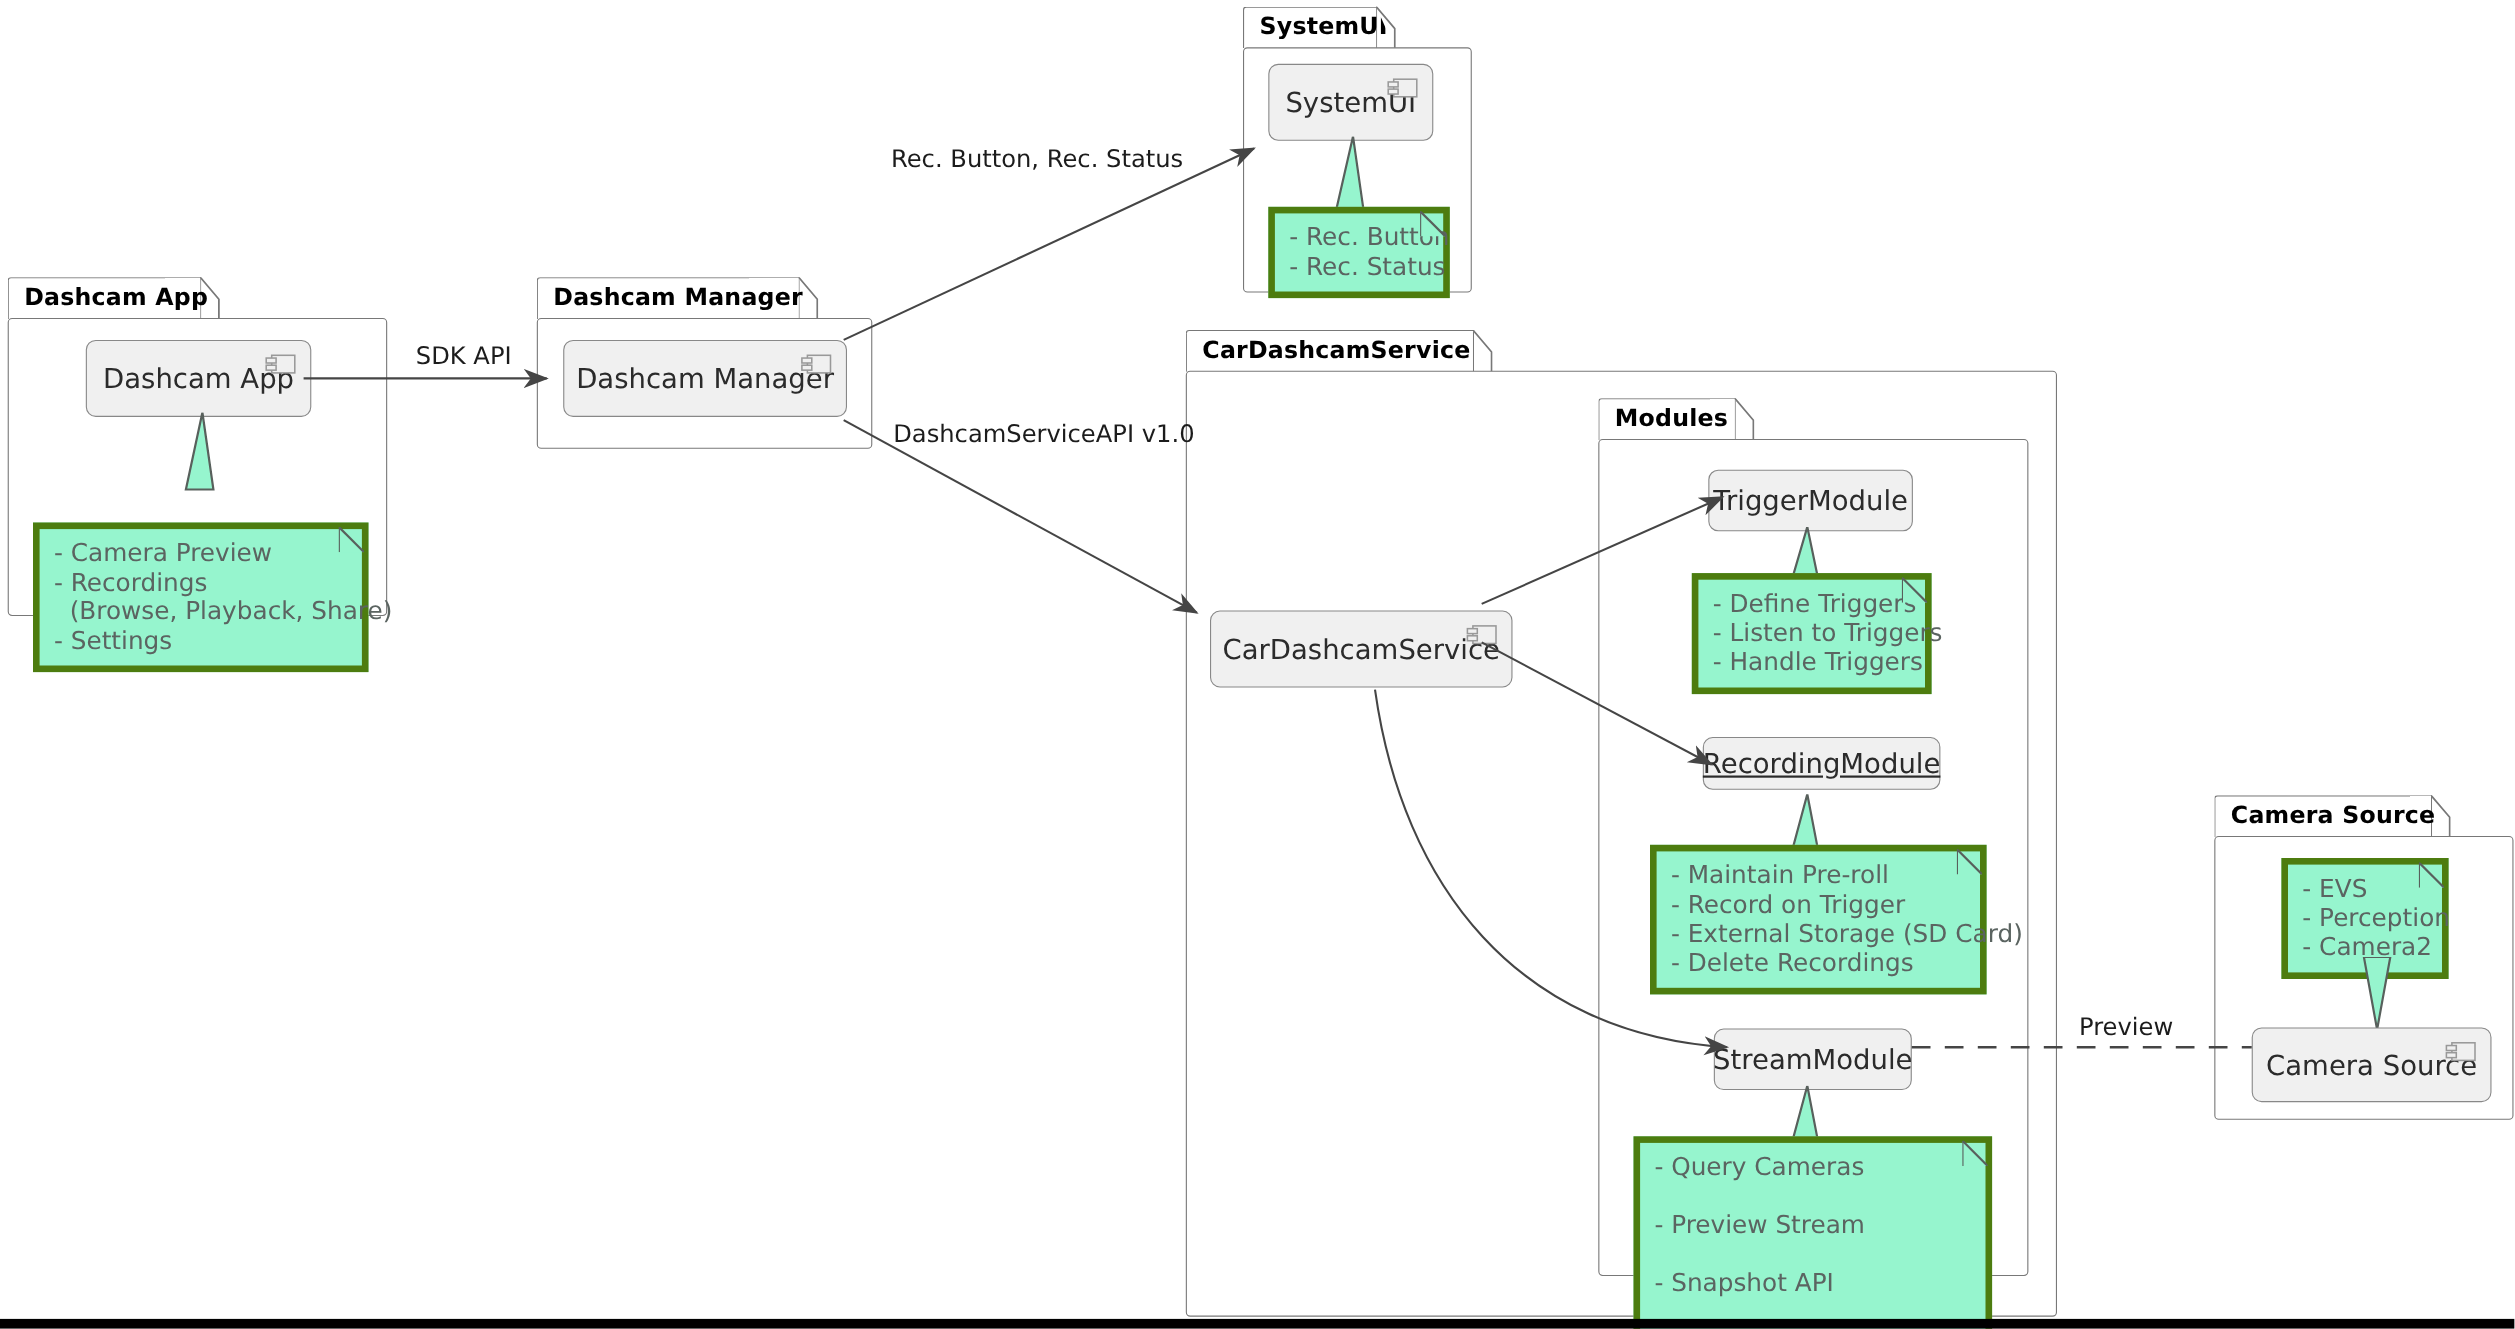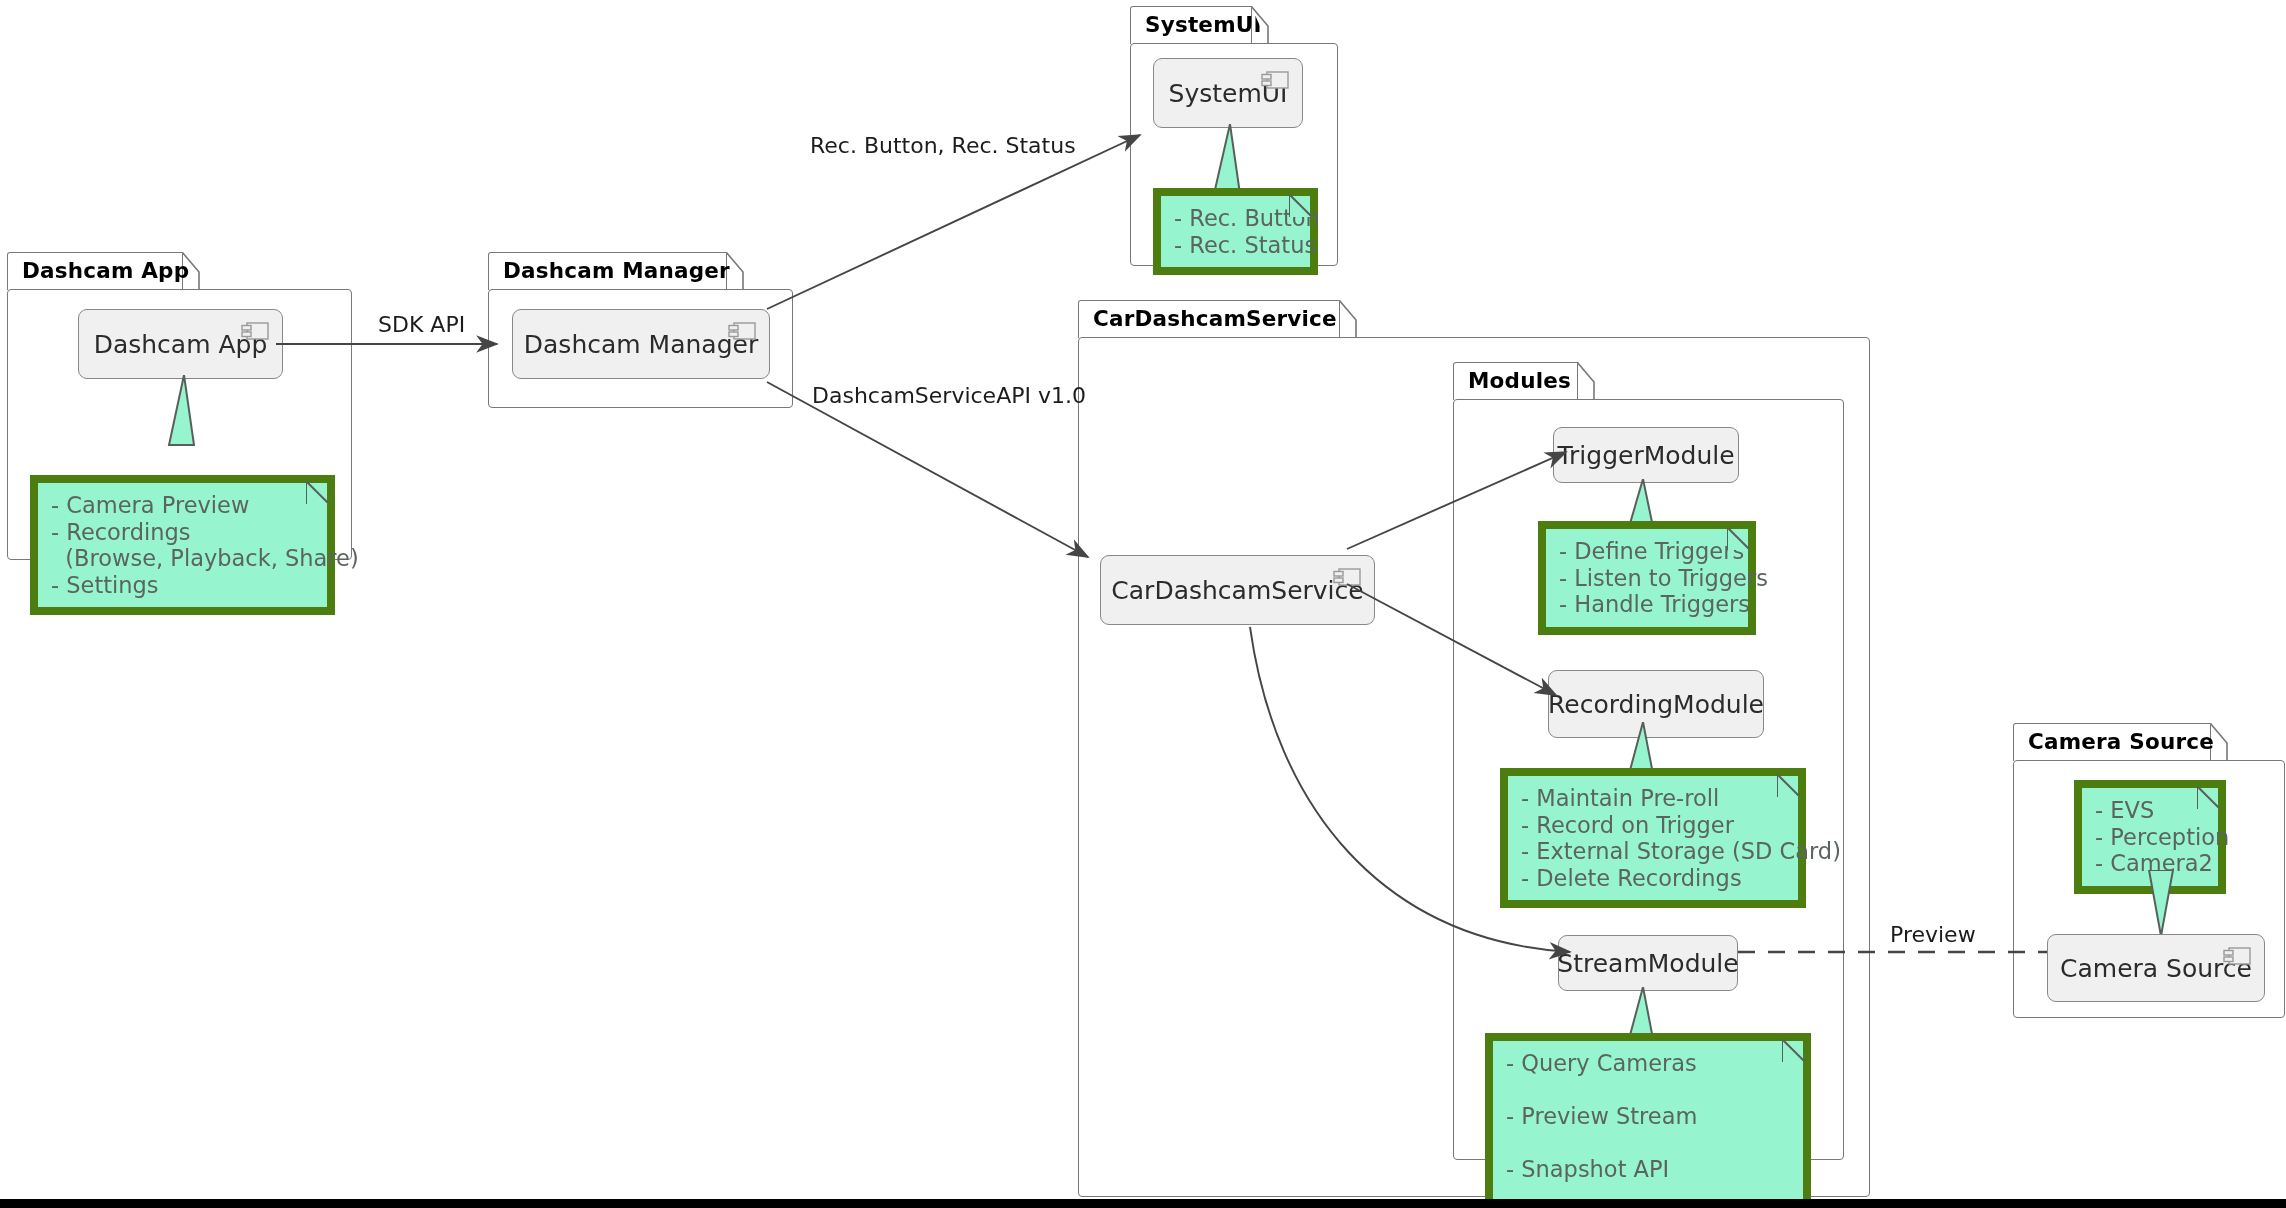--- a/index.html
+++ b/index.html
@@ -21,21 +21,21 @@
 
   
   .comp{position:absolute;box-sizing:border-box;background:#F0F0F0;
         border:1.6px solid #888;border-radius:9px;
         display:flex;align-items:center;justify-content:center;
         font-size:25px;color:#2b2b2b;white-space:nowrap;}
   .comp-ico{position:absolute;right:12px;top:11px;width:30px;height:20px;}
 
   
   .note{position:absolute;box-sizing:border-box;
-        background:#96F5CE;border:8px solid #4d7c0f;
+        background:#96F5CE;border:6px solid #4d7c0f;
         font-size:22.5px;line-height:1.18;color:#5b6461;
         padding:9px 13px 9px 13px;white-space:pre;}
   .note .fold{position:absolute;right:-2px;top:-2px;width:23px;height:23px;}
   .note b{font-weight:bold;color:#4e5754;}
 
   .elabel{position:absolute;font-size:22px;color:#1c1c1c;white-space:nowrap;}
   #bottombar{position:absolute;left:0;top:1199px;width:2286px;height:9px;background:#000;}
 </style>
 </head>
 <body>
@@ -155,21 +155,21 @@
         <path d="M18 0 L28 48 L4 48 Z" fill="#96F5CE" stroke="#58605c" stroke-width="2"></path>
       </svg>
       <div class="note" style="left:85px;top:159px;width:218px;"><svg class="fold" viewBox="0 0 23 23">
             <path d="M0 0 L23 23 L0 23 Z" fill="#96F5CE" stroke="none"></path>
             <path d="M0 0 L23 23" stroke="#58605c" stroke-width="2" fill="none"></path>
             <path d="M0 0 L0 23" stroke="#58605c" stroke-width="2" fill="none"></path>
           </svg><span>- Define Triggers
 - Listen to Triggers
 - Handle Triggers</span></div>
 
-      <div class="comp" style="left:95px;top:308px;width:216px;height:68px;">
+      <div class="comp" style="left:95px;top:308px;width:216px;height:48px;text-decoration:underline;">
         <span>RecordingModule</span>
       </div>
       <svg style="position:absolute;left:172px;top:360px;width:44px;height:58px;">
         <path d="M18 0 L28 52 L4 52 Z" fill="#96F5CE" stroke="#58605c" stroke-width="2"></path>
       </svg>
       <div class="note" style="left:47px;top:406px;width:306px;"><svg class="fold" viewBox="0 0 23 23">
             <path d="M0 0 L23 23 L0 23 Z" fill="#96F5CE" stroke="none"></path>
             <path d="M0 0 L23 23" stroke="#58605c" stroke-width="2" fill="none"></path>
             <path d="M0 0 L0 23" stroke="#58605c" stroke-width="2" fill="none"></path>
           </svg><span>- Maintain Pre-roll

